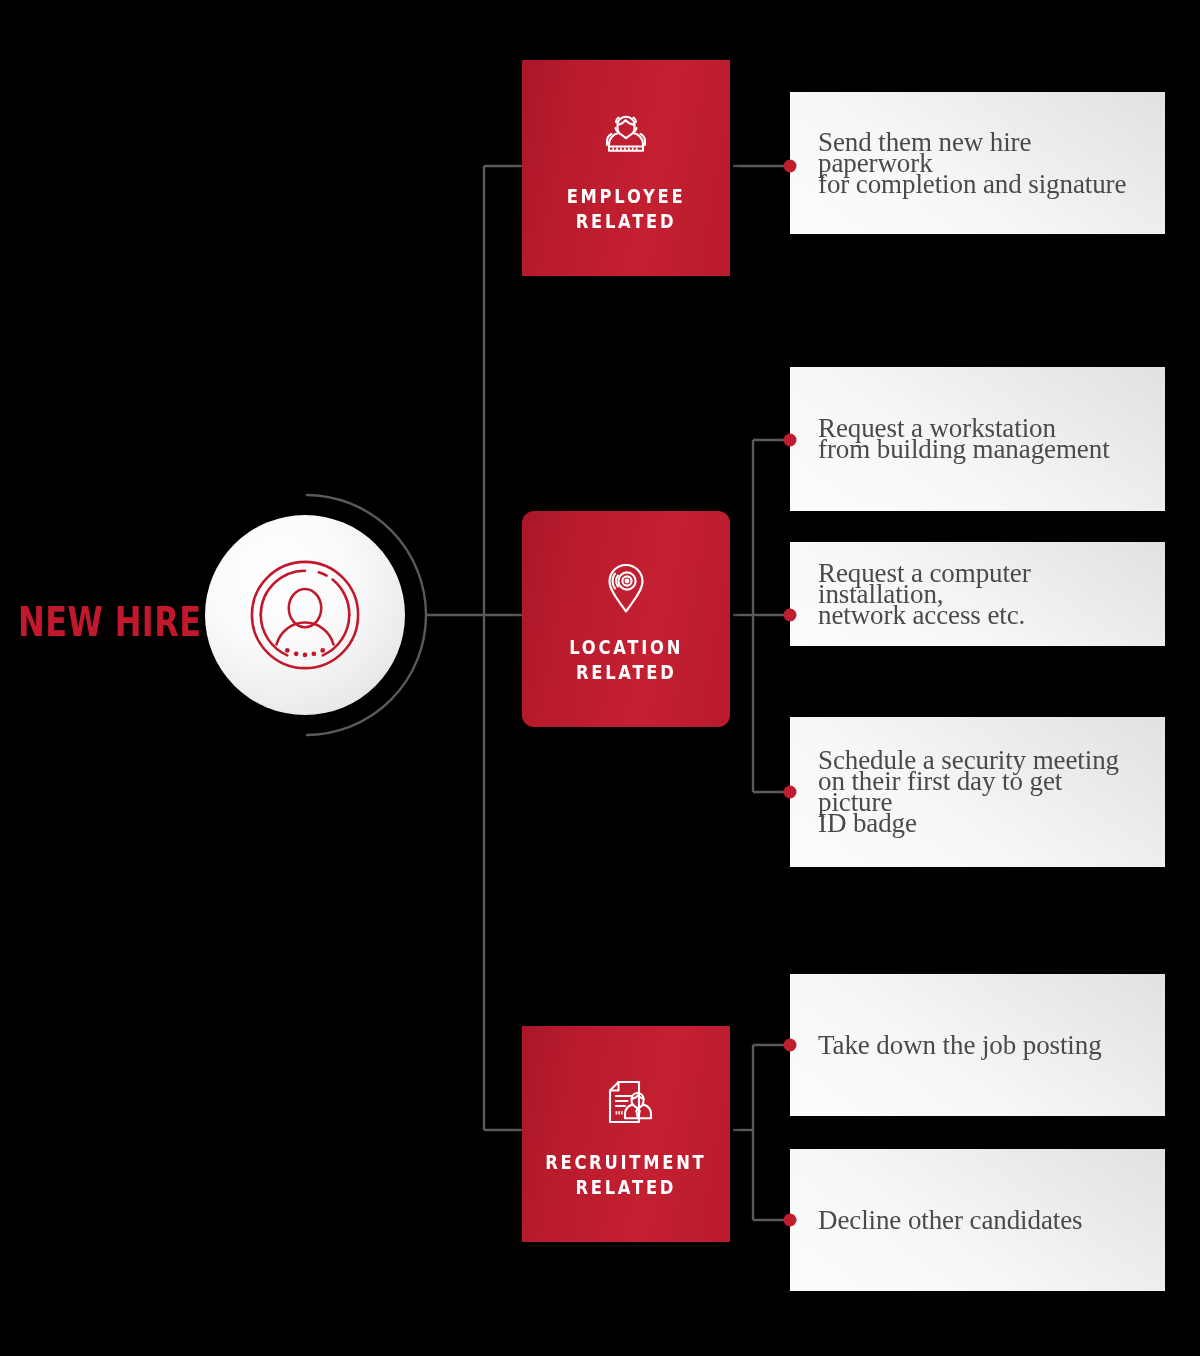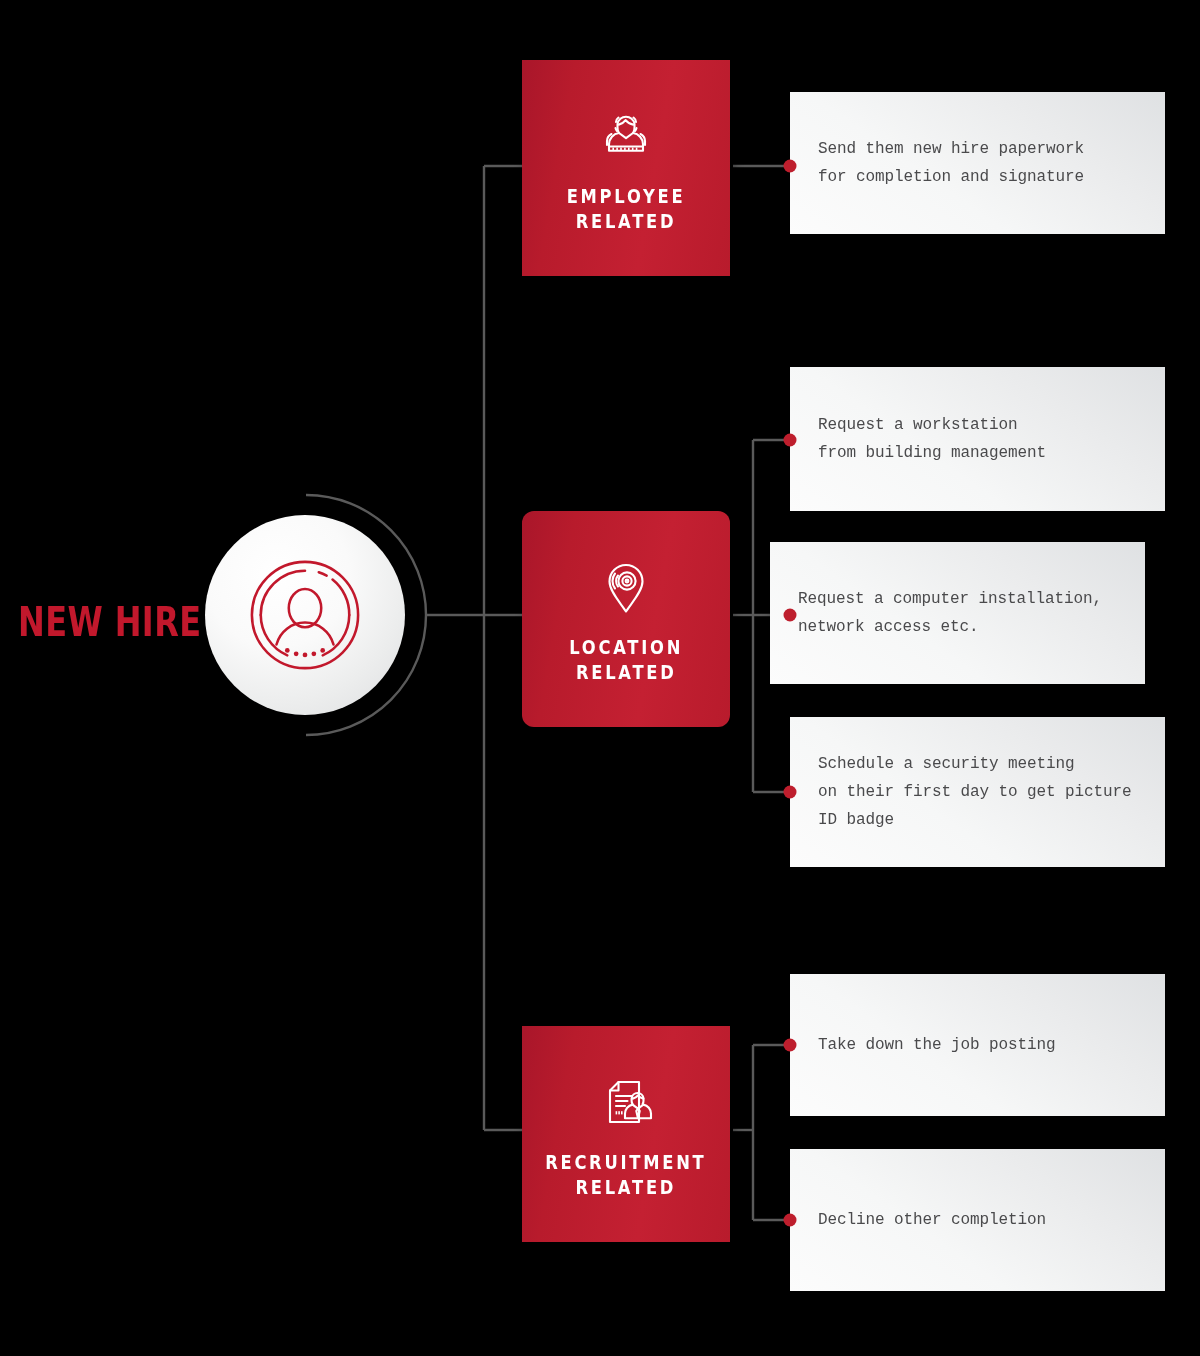--- a/index.html
+++ b/index.html
@@ -103,23 +103,23 @@
     width: 375px;
     background: linear-gradient(215deg, #DFE1E3 0%, #EAEBEC 28%, #F6F7F7 62%, #FCFCFC 100%);
     box-shadow: 2px 3px 8px rgba(0,0,0,0.42);
     display: flex;
     align-items: center;
     box-sizing: border-box;
     padding: 0 26px 0 28px;
   }
   .task-text {
     color: #4A4A4C;
-    font-family: Liberation Mono, monospace;
-    font-size: 16px;
-    line-height: 28px;
+    font-family: Liberation Serif, serif;
+    font-size: 27px;
+    line-height: 21px;
     white-space: pre-line;
     letter-spacing: -0.1px;
   }
 
   
   .dot {
     position: absolute;
     width: 13px;
     height: 13px;
     border-radius: 50%;
@@ -265,37 +265,37 @@
   <div class="task-card" style="left:790px; top:92px; height:142px;">
     <div class="task-text">Send them new hire paperwork
 for completion and signature</div>
   </div>
 
   <div class="task-card" style="left:790px; top:367px; height:144px;">
     <div class="task-text">Request a workstation
 from building management</div>
   </div>
 
-  <div class="task-card" style="left:770px; top:542px; height:142px;">
+  <div class="task-card" style="left:790px; top:542px; height:104px;">
     <div class="task-text">Request a computer installation,
 network access etc.</div>
   </div>
 
   <div class="task-card" style="left:790px; top:717px; height:150px;">
     <div class="task-text">Schedule a security meeting
 on their first day to get picture
 ID badge</div>
   </div>
 
   <div class="task-card" style="left:790px; top:974px; height:142px;">
     <div class="task-text">Take down the job posting</div>
   </div>
 
   <div class="task-card" style="left:790px; top:1149px; height:142px;">
-    <div class="task-text">Decline other completion</div>
+    <div class="task-text">Decline other candidates</div>
   </div>
 
   <div class="dot" style="left:790px; top:166px;"></div>
   <div class="dot" style="left:790px; top:440px;"></div>
   <div class="dot" style="left:790px; top:615px;"></div>
   <div class="dot" style="left:790px; top:792px;"></div>
   <div class="dot" style="left:790px; top:1045px;"></div>
   <div class="dot" style="left:790px; top:1220px;"></div>
 
 </div>

